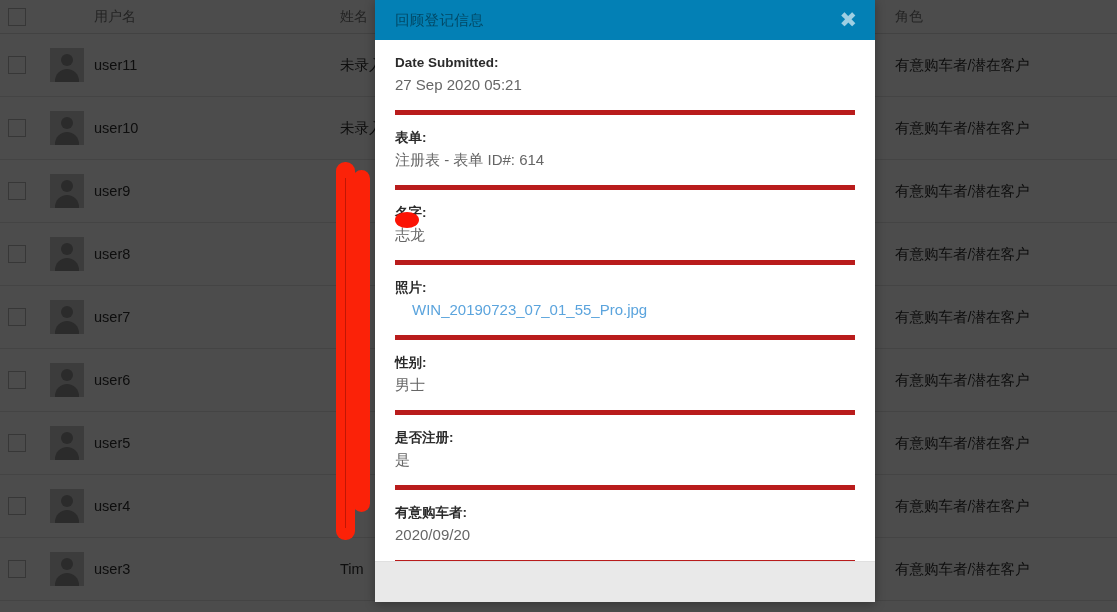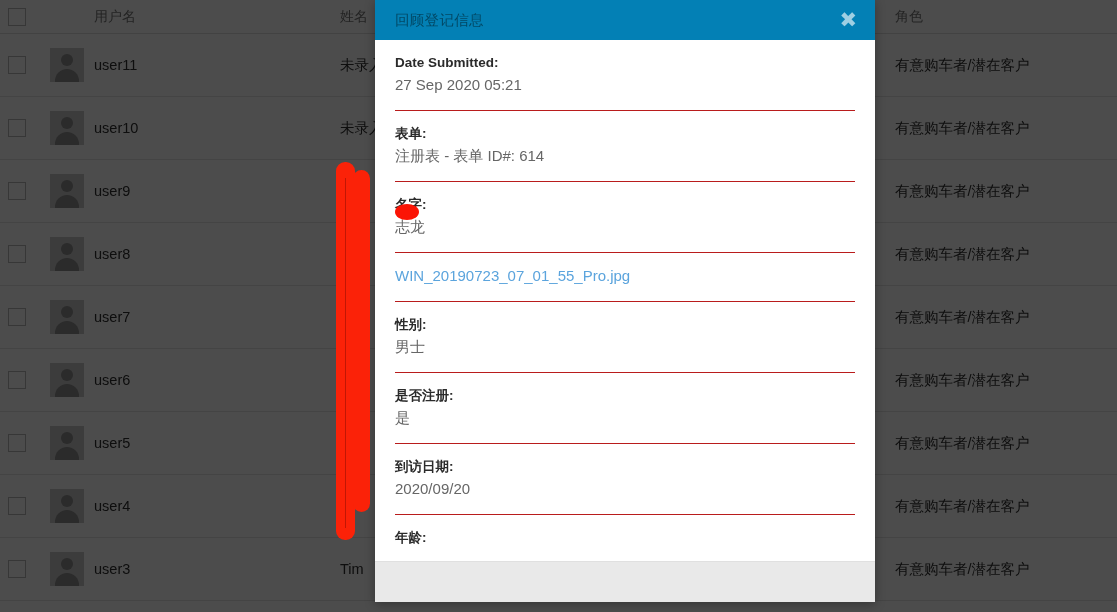--- a/index.html
+++ b/index.html
@@ -100,37 +100,37 @@
     font-family: "DejaVu Sans", sans-serif;
   }
   .modal-body {
     flex: 1 1 auto;
     padding: 0 20px;
     overflow: hidden;
     background: #fff;
   }
   .field {
     padding: 14px 0 16px 0;
-    border-bottom: 1px solid #b91c1c;
+    border-bottom: 5px solid #b91c1c;
     position: relative;
   }
   .field:last-child { border-bottom: 0; }
   .field-label {
     font-size: 13.5px;
     font-weight: 700;
     color: #2b2b2b;
     line-height: 18px;
     margin-bottom: 4px;
   }
   .field-value {
     font-size: 15px;
     color: #666;
     line-height: 18px;
   }
-  .field-value.link { color: #5ba4dd; text-decoration: none; cursor: pointer; }
+  .field-value.link { color: #5ba4dd; text-decoration: none; cursor: pointer; margin-left: 17px; }
   .modal-footer {
     flex: 0 0 41px; height: 41px;
     background: #e9e9e9;
     border-top: 1px solid #e0e0e0;
   }
 
   
   .redact-dot {
     position: absolute;
     left: 0px; top: 22px;
@@ -304,35 +304,36 @@
       <div class="field-value">注册表 - 表单 ID#: 614</div>
     </div>
 
     <div class="field">
       <div class="field-label">名字:</div>
       <div class="field-value">志龙</div>
       <span class="redact-dot"></span>
     </div>
 
     <div class="field">
+      <div class="field-label">照片:</div>
       <a class="field-value link">WIN_20190723_07_01_55_Pro.jpg</a>
     </div>
 
     <div class="field">
       <div class="field-label">性别:</div>
       <div class="field-value">男士</div>
     </div>
 
     <div class="field">
       <div class="field-label">是否注册:</div>
       <div class="field-value">是</div>
     </div>
 
     <div class="field">
-      <div class="field-label">到访日期:</div>
+      <div class="field-label">有意购车者:</div>
       <div class="field-value">2020/09/20</div>
     </div>
 
     <div class="field">
       <div class="field-label">年龄:</div>
 
     </div>
 
   </div>
 

